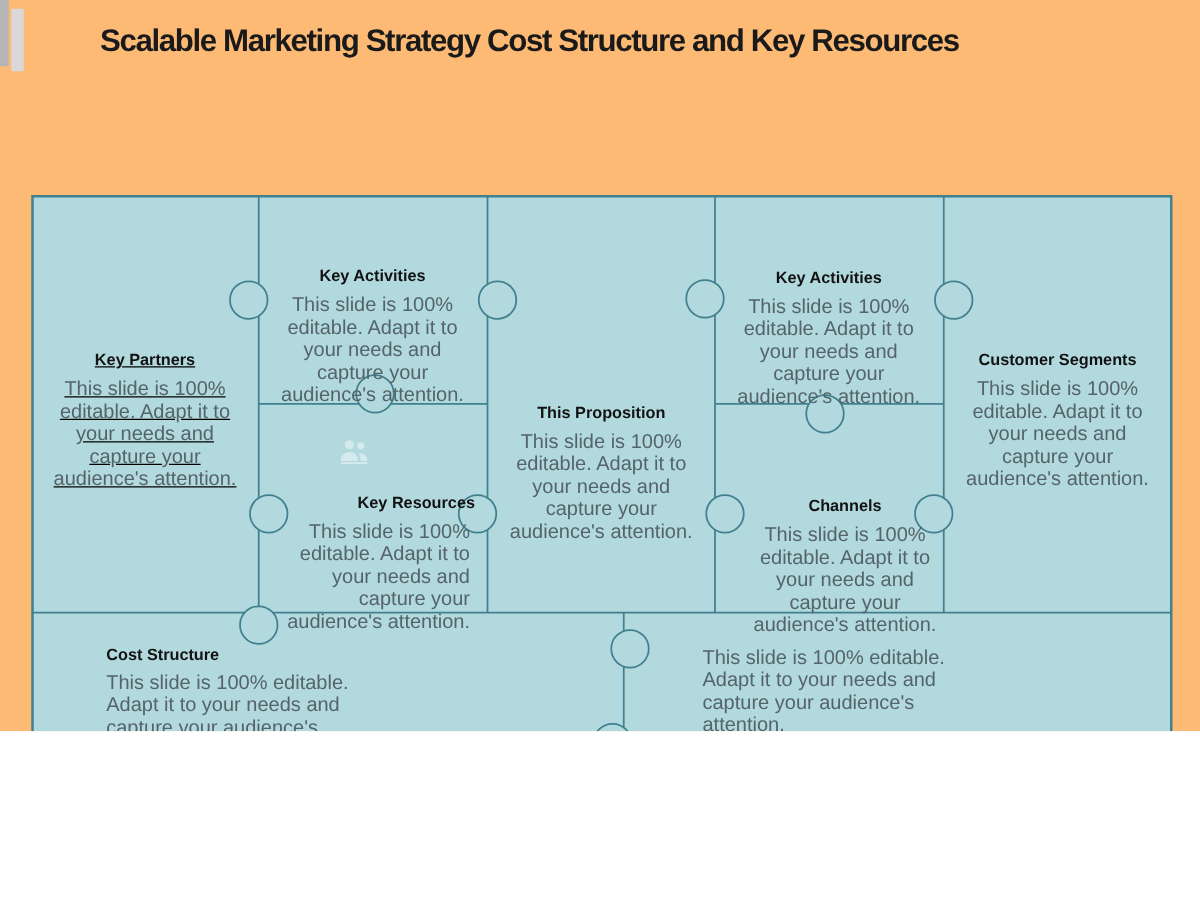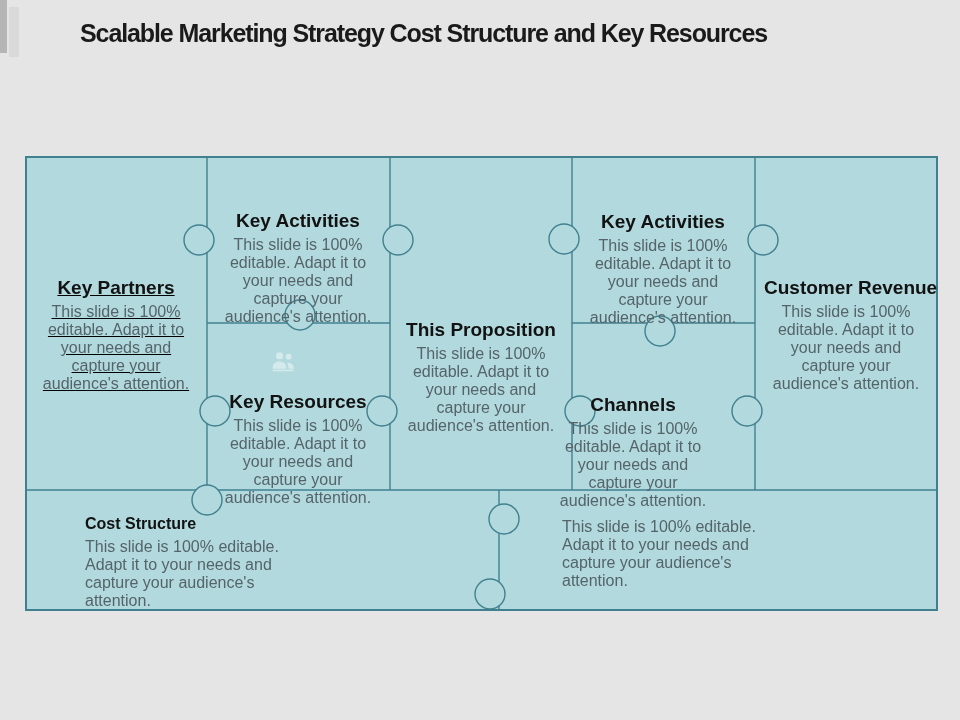--- a/index.html
+++ b/index.html
@@ -6,40 +6,40 @@
     --canvas-fill:#b2d9dd;
     --canvas-line:#41808f;
     --heading-text:#121212;
     --body-text:#54646a;
     --accent-bar-dark:#b5b5b5;
     --accent-bar-light:#d9d9d9;
     --title-text:#1a1a1a;
   }
   html,body{margin:0;padding:0;background:#ffffff;}
   .slide{
-    position:relative;width:960px;height:720px;background:#e5e5e5;overflow:hidden;
+    position:relative;width:960px;height:585px;background:#fdba74;overflow:hidden;
     font-family:"Liberation Sans", sans-serif;
   }
   .accent-bar-dark{position:absolute;left:0;top:0;width:7px;height:53px;background:var(--accent-bar-dark);}
   .accent-bar-light{position:absolute;left:9px;top:7px;width:10px;height:50px;background:var(--accent-bar-light);}
   .slide-title{
     position:absolute;left:80px;top:19px;width:820px;
     font-size:25px;font-weight:bold;letter-spacing:-1.1px;color:var(--title-text);white-space:nowrap;
   }
   .puzzle-svg{position:absolute;left:0;top:0;}
   .pz-bg{fill:var(--canvas-fill);stroke:var(--canvas-line);stroke-width:2;}
   .pz-line{stroke:var(--canvas-line);stroke-width:1.4;fill:none;}
   .pz-tab{fill:var(--canvas-fill);stroke:var(--canvas-line);stroke-width:1.4;}
   .section{position:absolute;}
   .section.center{text-align:center;}
-  .sec-title{font-size:19px;font-weight:bold;color:var(--heading-text);line-height:20px;white-space:nowrap;}
+  .sec-title{font-size:13px;font-weight:bold;color:var(--heading-text);line-height:20px;white-space:nowrap;}
   .section.center .sec-title{transform:translateX(0);}
   .sec-body{font-size:16px;color:var(--body-text);line-height:18px;margin-top:5px;}
   .section.center .sec-body{width:156px;margin-left:auto;margin-right:auto;}
-  .section.bottom .sec-title{font-size:16px;}
+  .section.bottom .sec-title{font-size:13px;}
   .section.bottom .sec-body{width:225px;margin-top:4px;}
   .watermark-icon{position:absolute;left:268px;top:347px;width:30px;height:28px;opacity:.45;}
   .watermark-icon svg{width:100%;height:100%;fill:#ffffff;}
 </style>
 </head>
 <body>
 
 <div class="slide">
 
   <div class="accent-bar-dark"></div>
@@ -92,42 +92,42 @@
   <div class="section center" style="left:34px;top:278px;width:164px;text-decoration:underline;">
     <div class="sec-title">Key Partners</div>
     <div class="sec-body">This slide is 100% editable. Adapt it to your needs and capture your audience's attention.</div>
   </div>
 
   <div class="section center" style="left:216px;top:211px;width:164px;">
     <div class="sec-title">Key Activities</div>
     <div class="sec-body">This slide is 100% editable. Adapt it to your needs and capture your audience's attention.</div>
   </div>
 
-  <div class="section center" style="left:216px;top:392px;width:164px;">
+  <div class="section center" style="left:216px;top:392px;width:164px;text-align:right;">
     <div class="sec-title">Key Resources</div>
     <div class="sec-body">This slide is 100% editable. Adapt it to your needs and capture your audience's attention.</div>
   </div>
 
   <div class="section center" style="left:399px;top:320px;width:164px;">
     <div class="sec-title">This Proposition</div>
     <div class="sec-body">This slide is 100% editable. Adapt it to your needs and capture your audience's attention.</div>
   </div>
 
   <div class="section center" style="left:581px;top:212px;width:164px;">
     <div class="sec-title">Key Activities</div>
     <div class="sec-body">This slide is 100% editable. Adapt it to your needs and capture your audience's attention.</div>
   </div>
 
-  <div class="section center" style="left:551px;top:395px;width:164px;">
+  <div class="section center" style="left:594px;top:395px;width:164px;">
     <div class="sec-title">Channels</div>
     <div class="sec-body">This slide is 100% editable. Adapt it to your needs and capture your audience's attention.</div>
   </div>
 
   <div class="section center" style="left:764px;top:278px;width:164px;">
-    <div class="sec-title">Customer Revenue</div>
+    <div class="sec-title">Customer Segments</div>
     <div class="sec-body">This slide is 100% editable. Adapt it to your needs and capture your audience's attention.</div>
   </div>
 
   <div class="section bottom" style="left:85px;top:514px;width:240px;">
     <div class="sec-title">Cost Structure</div>
     <div class="sec-body">This slide is 100% editable. Adapt it to your needs and capture your audience's attention.</div>
   </div>
 
   <div class="section bottom" style="left:562px;top:514px;width:240px;">
     <div class="sec-body">This slide is 100% editable. Adapt it to your needs and capture your audience's attention.</div>

